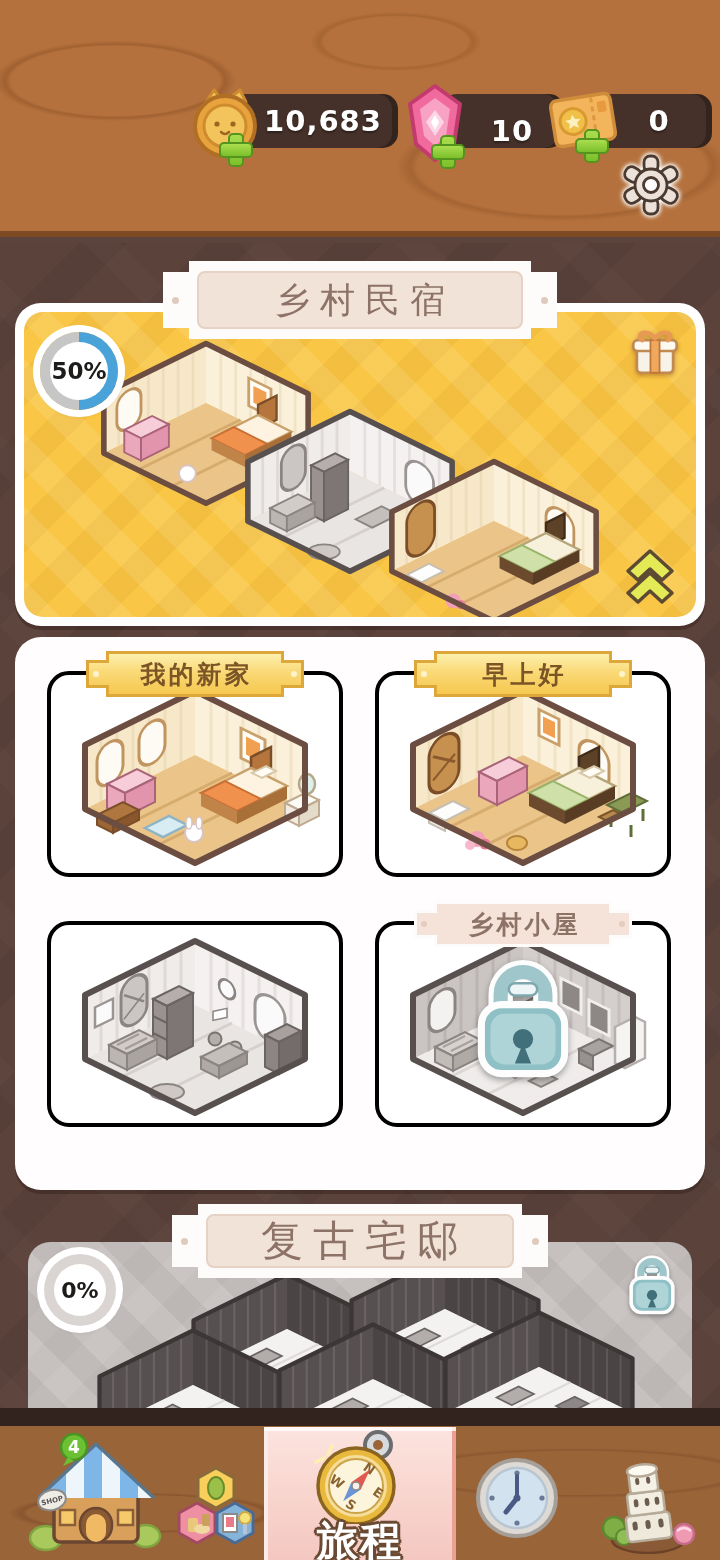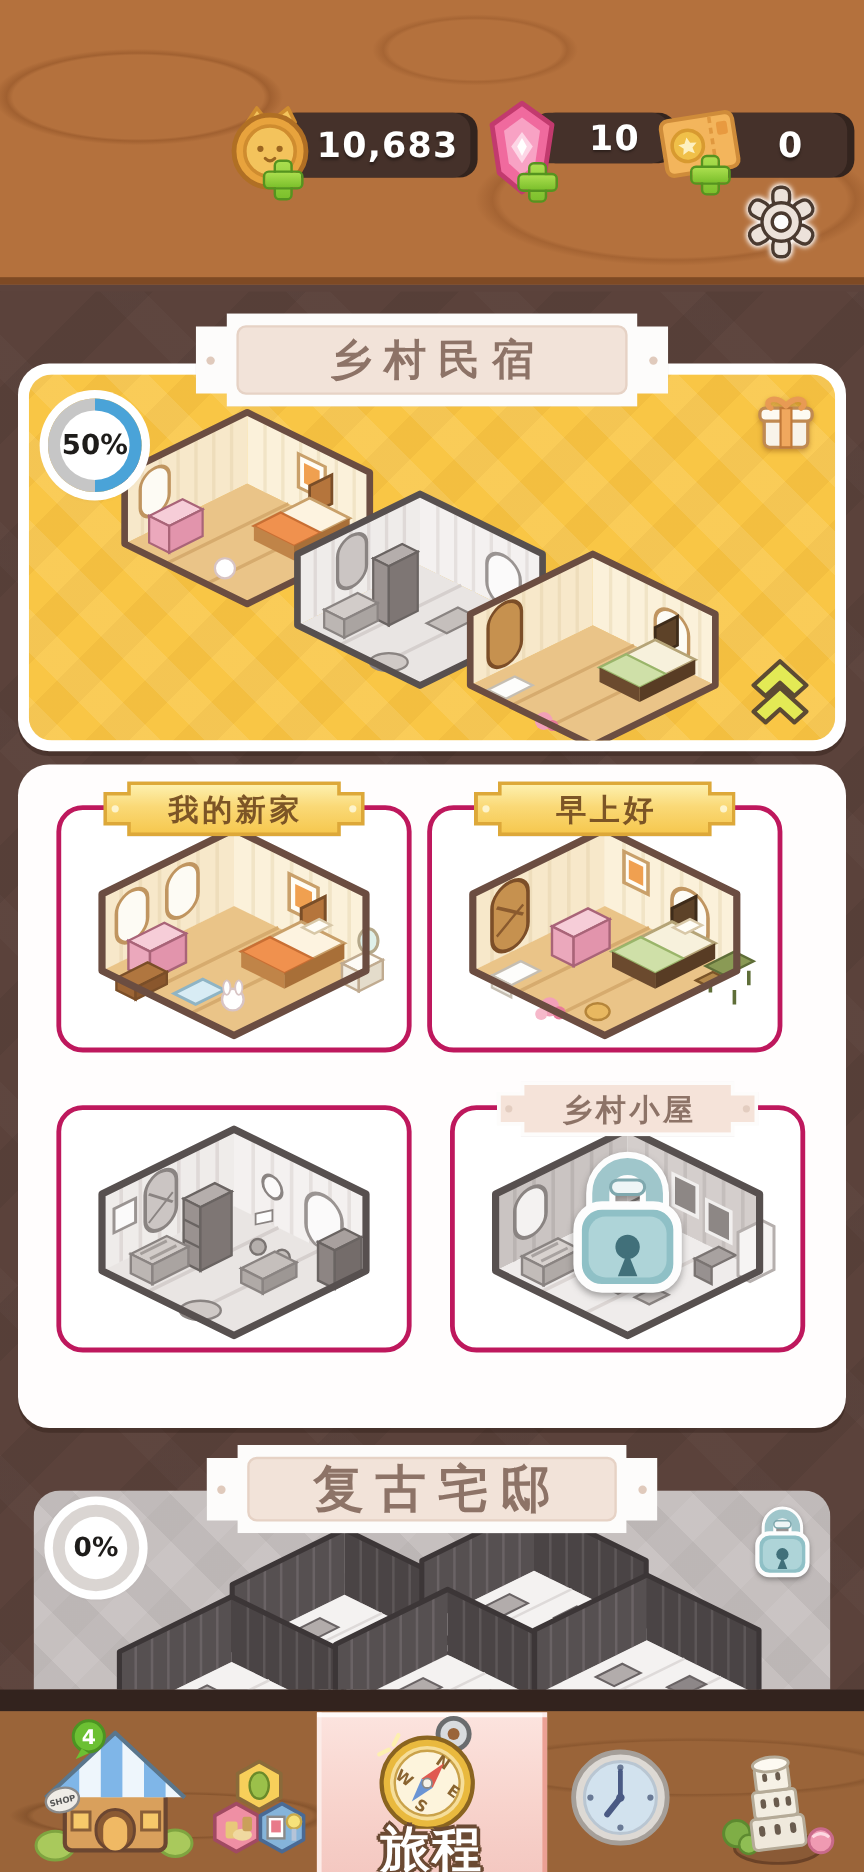--- a/index.html
+++ b/index.html
@@ -35,21 +35,21 @@
 
   .gear-btn { position:absolute; left:620px; top:154px; width:62px; height:62px; filter:drop-shadow(0 0 2px #fff) drop-shadow(0 0 2px #fff); }
 
   
   .scroll { position:absolute; display:flex; align-items:center; justify-content:center;
     background:#fdfcfb; filter:drop-shadow(0 4px 3px rgba(30,15,10,.4));
     clip-path:polygon(26px 0, calc(100% - 26px) 0, calc(100% - 26px) 11px, 100% 11px, 100% calc(100% - 11px), calc(100% - 26px) calc(100% - 11px), calc(100% - 26px) 100%, 26px 100%, 26px calc(100% - 11px), 0 calc(100% - 11px), 0 11px, 26px 11px); }
   .scroll::before { content:""; position:absolute; inset:10px 34px; background:#f2e3d9; border:2px solid #e6d2c5; border-radius:8px; }
   .scroll .dot { position:absolute; width:7px; height:7px; border-radius:50%; background:#e0cabc; top:50%; margin-top:-3.5px; }
   .scroll .dot.l { left:9px; } .scroll .dot.r { right:9px; }
-  .scroll .t { position:relative; font-size:35px; font-weight:700; color:#8d7367; letter-spacing:10px; text-indent:10px; }
+  .scroll .t { position:relative; font-size:35px; font-weight:400; color:#8d7367; letter-spacing:10px; text-indent:10px; }
 
   
   .big-card { position:absolute; left:15px; top:303px; width:690px; height:323px; background:#fff; border-radius:26px; box-shadow:0 4px 0 rgba(40,22,16,.35); }
   .big-card .inner { position:absolute; inset:9px; border-radius:19px; overflow:hidden;
     background:
       repeating-linear-gradient(45deg, rgba(255,255,255,.10) 0 26px, transparent 26px 52px),
       repeating-linear-gradient(-45deg, rgba(190,125,20,.10) 0 26px, transparent 26px 52px),
       #f9c645; text-align: right; }
   .room-pos { position:absolute; }
 
@@ -61,23 +61,23 @@
     box-shadow:0 0 0 7px #fff, 0 3px 6px rgba(0,0,0,.35); }
   .badge-50 span { font-size:23px; }
   .badge-0 { left:16px; top:12px; width:72px; height:72px; background:#dad5d2; box-shadow:0 0 0 7px #fff, 0 3px 6px rgba(0,0,0,.3); }
   .badge-0 span { font-size:22px; }
 
   .gift-btn { position:absolute; right:12px; top:10px; width:58px; height:58px; filter:drop-shadow(0 2px 2px rgba(120,60,10,.4)); }
   .chev-btn { position:absolute; right:16px; bottom:12px; width:60px; height:58px; }
 
   
   .rooms-panel { position:absolute; left:15px; top:637px; width:690px; height:553px; background:#fffdfd; border-radius:26px; box-shadow:0 4px 0 rgba(40,22,16,.35); }
-  .room-card { position:absolute; width:296px; height:206px; background:#fff; border:4px solid #be185d; border-radius:22px; }
+  .room-card { position:absolute; width:296px; height:206px; background:#fff; border:4px solid #000000; border-radius:22px; }
   .room-card svg.room { position:absolute; left:4px; top:6px; width:280px; height:190px; }
-  .rc1 { left:32px; top:34px; } .rc2 { left:341px; top:34px; }
+  .rc1 { left:32px; top:34px; } .rc2 { left:360px; top:34px; }
   .rc3 { left:32px; top:284px; } .rc4 { left:360px; top:284px; }
 
   .plaque { position:absolute; top:-24px; left:50%; transform:translateX(-50%); width:218px; height:46px; z-index:3;
     display:flex; align-items:center; justify-content:center; filter:drop-shadow(0 2px 2px rgba(60,30,15,.35));
     clip-path:polygon(20px 0, calc(100% - 20px) 0, calc(100% - 20px) 9px, 100% 9px, 100% calc(100% - 9px), calc(100% - 20px) calc(100% - 9px), calc(100% - 20px) 100%, 20px 100%, 20px calc(100% - 9px), 0 calc(100% - 9px), 0 9px, 20px 9px); }
   .plaque::before { content:""; position:absolute; inset:3px; clip-path:inherit; }
   .plaque .t { position:relative; z-index:1; font-size:25px; font-weight:700; letter-spacing:3px; text-indent:3px; }
   .plaque .dot { position:absolute; z-index:1; width:6px; height:6px; border-radius:50%; top:50%; margin-top:-3px; }
   .plaque .dot.l { left:7px; } .plaque .dot.r { right:7px; }
   .plaque-gold { background:#dda839; }
@@ -131,21 +131,21 @@
       <circle cx="37" cy="42" r="30" fill="#e8a33d" stroke="#b06f24" stroke-width="4"></circle>
       <circle cx="37" cy="42" r="21" fill="#f3c35c" stroke="#cf8c2f" stroke-width="3"></circle>
       <circle cx="29" cy="40" r="2.6" fill="#9c6620"></circle>
         <circle cx="45" cy="40" r="2.6" fill="#9c6620"></circle>
       <path d="M33 48q4 4 8 0" fill="none" stroke="#9c6620" stroke-width="2.5" stroke-linecap="round"></path>
     </svg>
     <span class="plus" style="left:30px;top:48px;"></span>
   </div>
 
   <div class="chip" style="left:402px;top:82px;width:158px;height:94px;">
-    <div class="pill pill-dark" style="left:40px;top:12px;width:116px;height:42px;padding-left:24px;">
+    <div class="pill pill-dark" style="left:40px;top:12px;width:116px;height:54px;padding-left:24px;align-items:flex-end;">
       <span class="val">10</span>
     </div>
     <svg class="cicon" width="66" height="86" viewBox="0 0 66 86">
       <path d="M33 4 58 22l-6 40L33 78 14 62 8 22Z" fill="#f06a9e" stroke="#c23a6e" stroke-width="4" stroke-linejoin="round"></path>
       <path d="M33 16 48 27l-4 27-11 10-11-10-4-27Z" fill="#f8a2c4"></path>
       <path d="M33 28 42 40 33 54 24 40Z" fill="#fdd6e6"></path>
       <path d="M33 33 37 40l-4 8-4-8Z" fill="#fff"></path>
     </svg>
     <span class="plus" style="left:28px;top:52px;"></span>
   </div>

